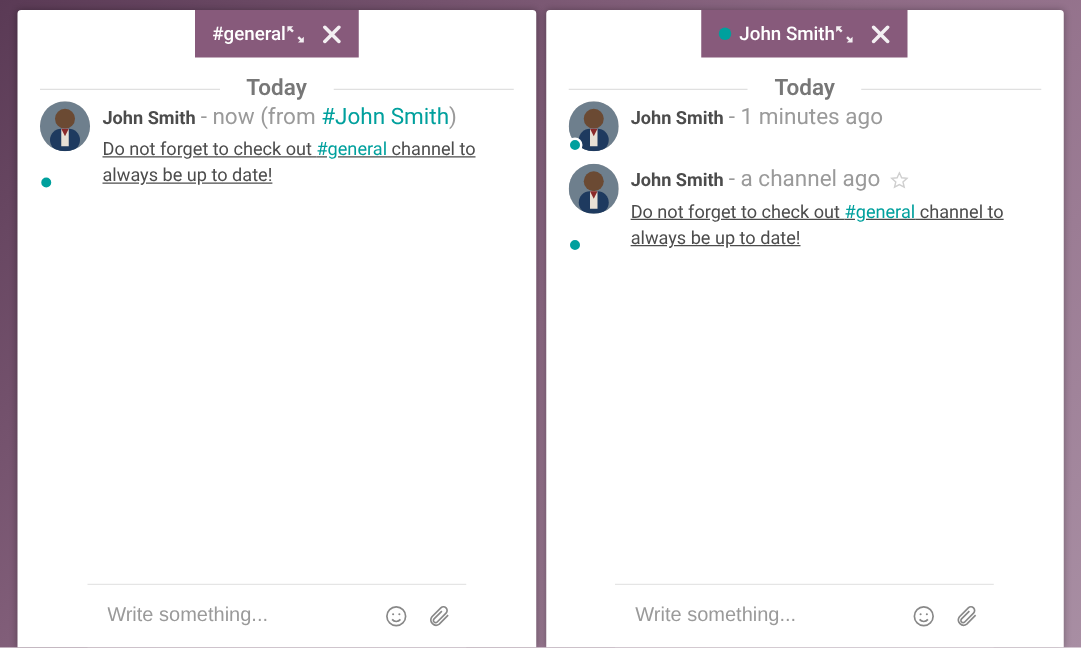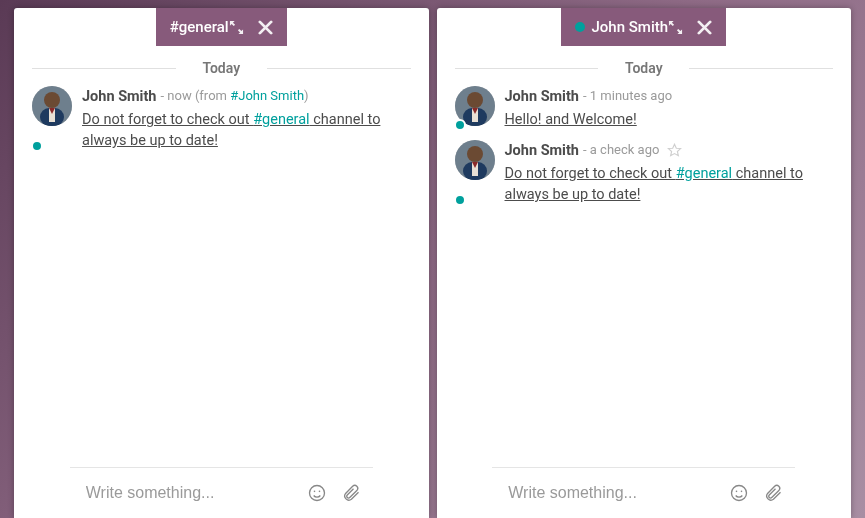--- a/index.html
+++ b/index.html
@@ -63,22 +63,22 @@
   .messages {
     flex: 1;
     overflow-y: auto;
     padding: 0 18px 10px 18px;
     color: #4c4c4c;
   }
   .date-sep {
     text-align: center;
     color: #777;
     font-weight: 600;
-    font-size: 14px;
-    margin: 14px 0 10px 0;
+    font-size: 18px;
+    margin: 14px 0 0 0;
     position: relative;
   }
   .date-sep::before, .date-sep::after {
     content: "";
     position: absolute;
     top: 50%;
     width: 38%;
     border-top: 1px solid #e0e0e0;
   }
   .date-sep::before { left: 0; }
@@ -109,21 +109,21 @@
   }
   .msg-body { flex: 1; font-size: 14.5px; line-height: 1.45; }
   .msg-head {
     display: flex;
     align-items: center;
     flex-wrap: wrap;
     gap: 4px;
     margin-bottom: 2px;
   }
   .msg-author { font-weight: 700; color: #4c4c4c; }
-  .msg-meta { color: #9a9a9a; font-size: 13px; }
+  .msg-meta { color: #9a9a9a; font-size: 18px; }
   .msg-meta .teal { color: #00A09D; }
   .msg-text { color: #4c4c4c; text-decoration: underline; }
   .msg-text .mention { color: #00A09D; }
   .star-icon {
     color: #cfcfcf;
     cursor: pointer;
     display: inline-flex;
     margin-left: 4px;
   }
   .composer {
@@ -257,43 +257,40 @@
               <path d="M17 22 L20 28 L23 22 Z" fill="#8a2a2a"></path>
             </svg>
         </div>
         <span class="avatar-dot"></span>
       </div>
       <div class="msg-body">
         <div class="msg-head">
           <span class="msg-author">John Smith</span>
           <span class="msg-meta">- 1 minutes ago</span>
         </div>
-        <div class="msg-text">
-          <span>Hello! and Welcome!</span>
-        </div>
       </div>
     </div>
 
     <div class="msg">
       <div class="avatar-wrap">
         <div class="avatar">
           <svg viewBox="0 0 40 40">
               <rect width="40" height="40" fill="#6e7f8d"></rect>
               <circle cx="20" cy="14" r="8" fill="#6b4a33"></circle>
               <rect x="8" y="22" width="24" height="18" rx="9" fill="#1e3a5f"></rect>
               <rect x="17" y="22" width="6" height="14" fill="#e8e0d5"></rect>
               <path d="M17 22 L20 28 L23 22 Z" fill="#8a2a2a"></path>
             </svg>
         </div>
         <span class="avatar-dot"></span>
       </div>
       <div class="msg-body">
         <div class="msg-head">
           <span class="msg-author">John Smith</span>
-          <span class="msg-meta">- a check ago</span>
+          <span class="msg-meta">- a channel ago</span>
           <span class="star-icon">
             <svg width="15" height="15" viewBox="0 0 24 24" fill="none" stroke="currentColor" stroke-width="1.8">
                 <path d="M12 2l2.9 6.3 6.9.6-5.2 4.7 1.6 6.8L12 17l-6.2 3.4 1.6-6.8L2.2 8.9l6.9-.6L12 2z"></path>
               </svg>
           </span>
         </div>
         <div class="msg-text">
           <span>Do not forget to check out </span><span class="mention">#general</span><span> channel to always be up to date!</span>
         </div>
       </div>

